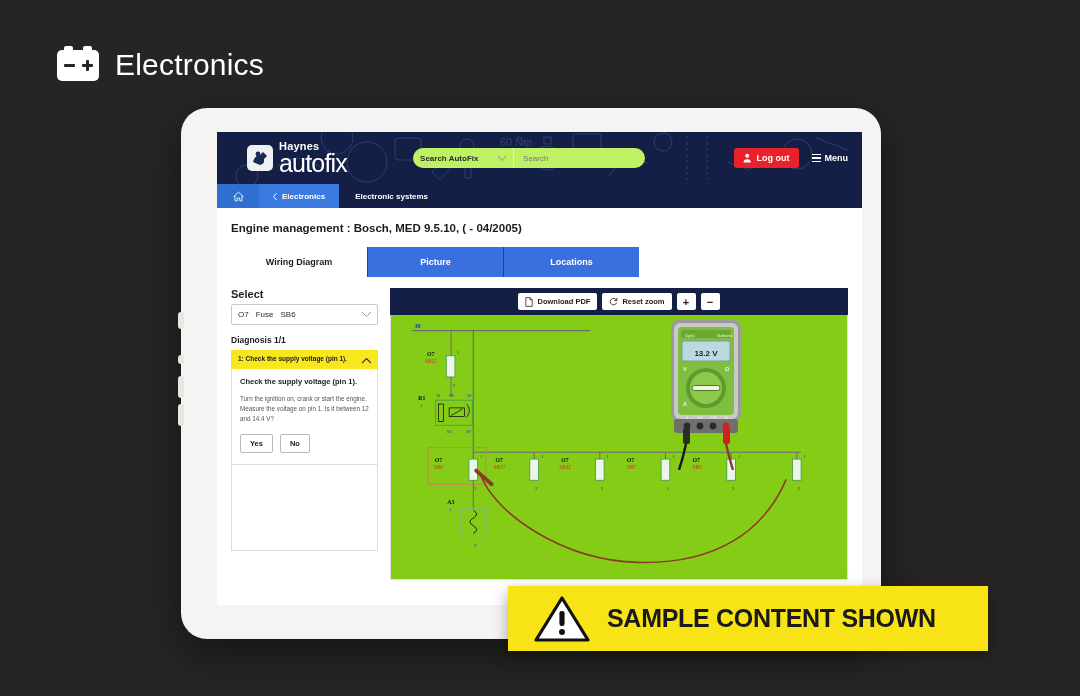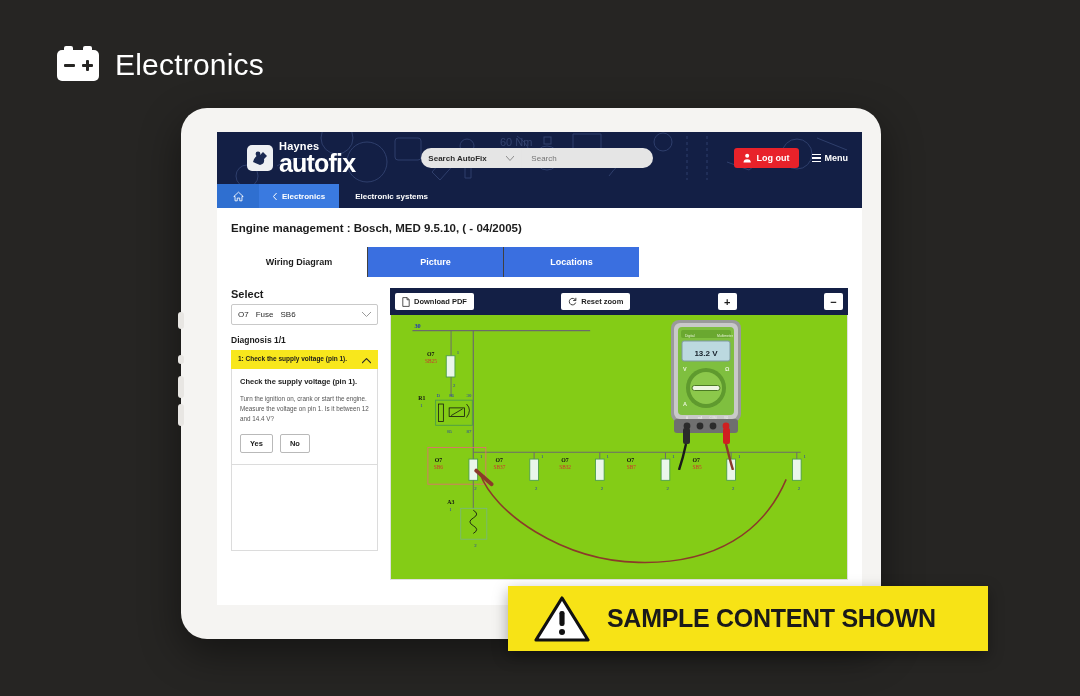--- a/index.html
+++ b/index.html
@@ -64,25 +64,25 @@
     display: flex; align-items: center; padding: 0 14px;
   }
   .nav-bg { position: absolute; inset: 0; opacity: .30; }
   .logo { display: flex; align-items: center; gap: 6px; position: relative; z-index: 2; padding-left: 16px; }
   .logo-mark {
     width: 26px; height: 26px; background: #eef0f3; border-radius: 5px;
     display: flex; align-items: center; justify-content: center;
   }
   .logo-text { line-height: .88; }
   .logo-haynes { color: #fff; font-size: 11px; font-weight: bold; letter-spacing: .2px; }
-  .logo-autofix { color: #fff; font-size: 25px; font-weight: bold; letter-spacing: -.8px; }
+  .logo-autofix { color: #fff; font-size: 25px; font-weight: normal; letter-spacing: -.8px; }
 
   .search-wrap {
     position: relative; z-index: 2; margin-left: 66px;
-    display: flex; height: 20px; background: #e5e5e5; border-radius: 10px;
+    display: flex; height: 20px; background: #bef264; border-radius: 10px;
     width: 232px; overflow: hidden; align-items: center;
   }
   .search-select {
     display: flex; align-items: center; justify-content: space-between;
     width: 101px; padding: 0 7px; font-size: 8px; font-weight: bold; color: #2b2b2b;
     height: 100%; border-right: 1px solid #e4e4e4;
   }
   .search-input {
     flex: 1; border: 0; outline: 0; font-size: 8px; color: #7b7b7b;
     padding-left: 9px; font-family: "Liberation Sans", sans-serif; background: transparent;
@@ -146,21 +146,21 @@
   .yn-row { display: flex; gap: 7px; }
   .yn {
     border: 1px solid #b9b9b9; border-radius: 2px; background: #fff;
     padding: 4px 9px; font-size: 7.5px; font-weight: bold; color: #1c1c1c;
   }
   .left-rest { border: 1px solid #dcdcdc; border-top: 0; height: 86px; }
 
   .right-col { flex: 1; }
   .viewer-bar {
     background: #131f45; height: 27px; display: flex; align-items: center;
-    justify-content: space-between; padding: 1px 5px; gap: 5px;
+    justify-content: center; padding: 1px 5px; gap: 5px;
   }
   .vb-btn {
     background: #fff; border-radius: 2px; height: 17px; display: flex; align-items: center;
     gap: 4px; padding: 0 7px; font-size: 7.5px; font-weight: bold; color: #1c1c1c;
   }
   .vb-sq { width: 19px; justify-content: center; font-size: 11px; padding: 0; }
   .canvas {
     border: 1px solid #e0e0e0; border-top: 0; height: 265px; background: #84cc16;
     position: relative; overflow: hidden; padding-left: 6px;
   }

